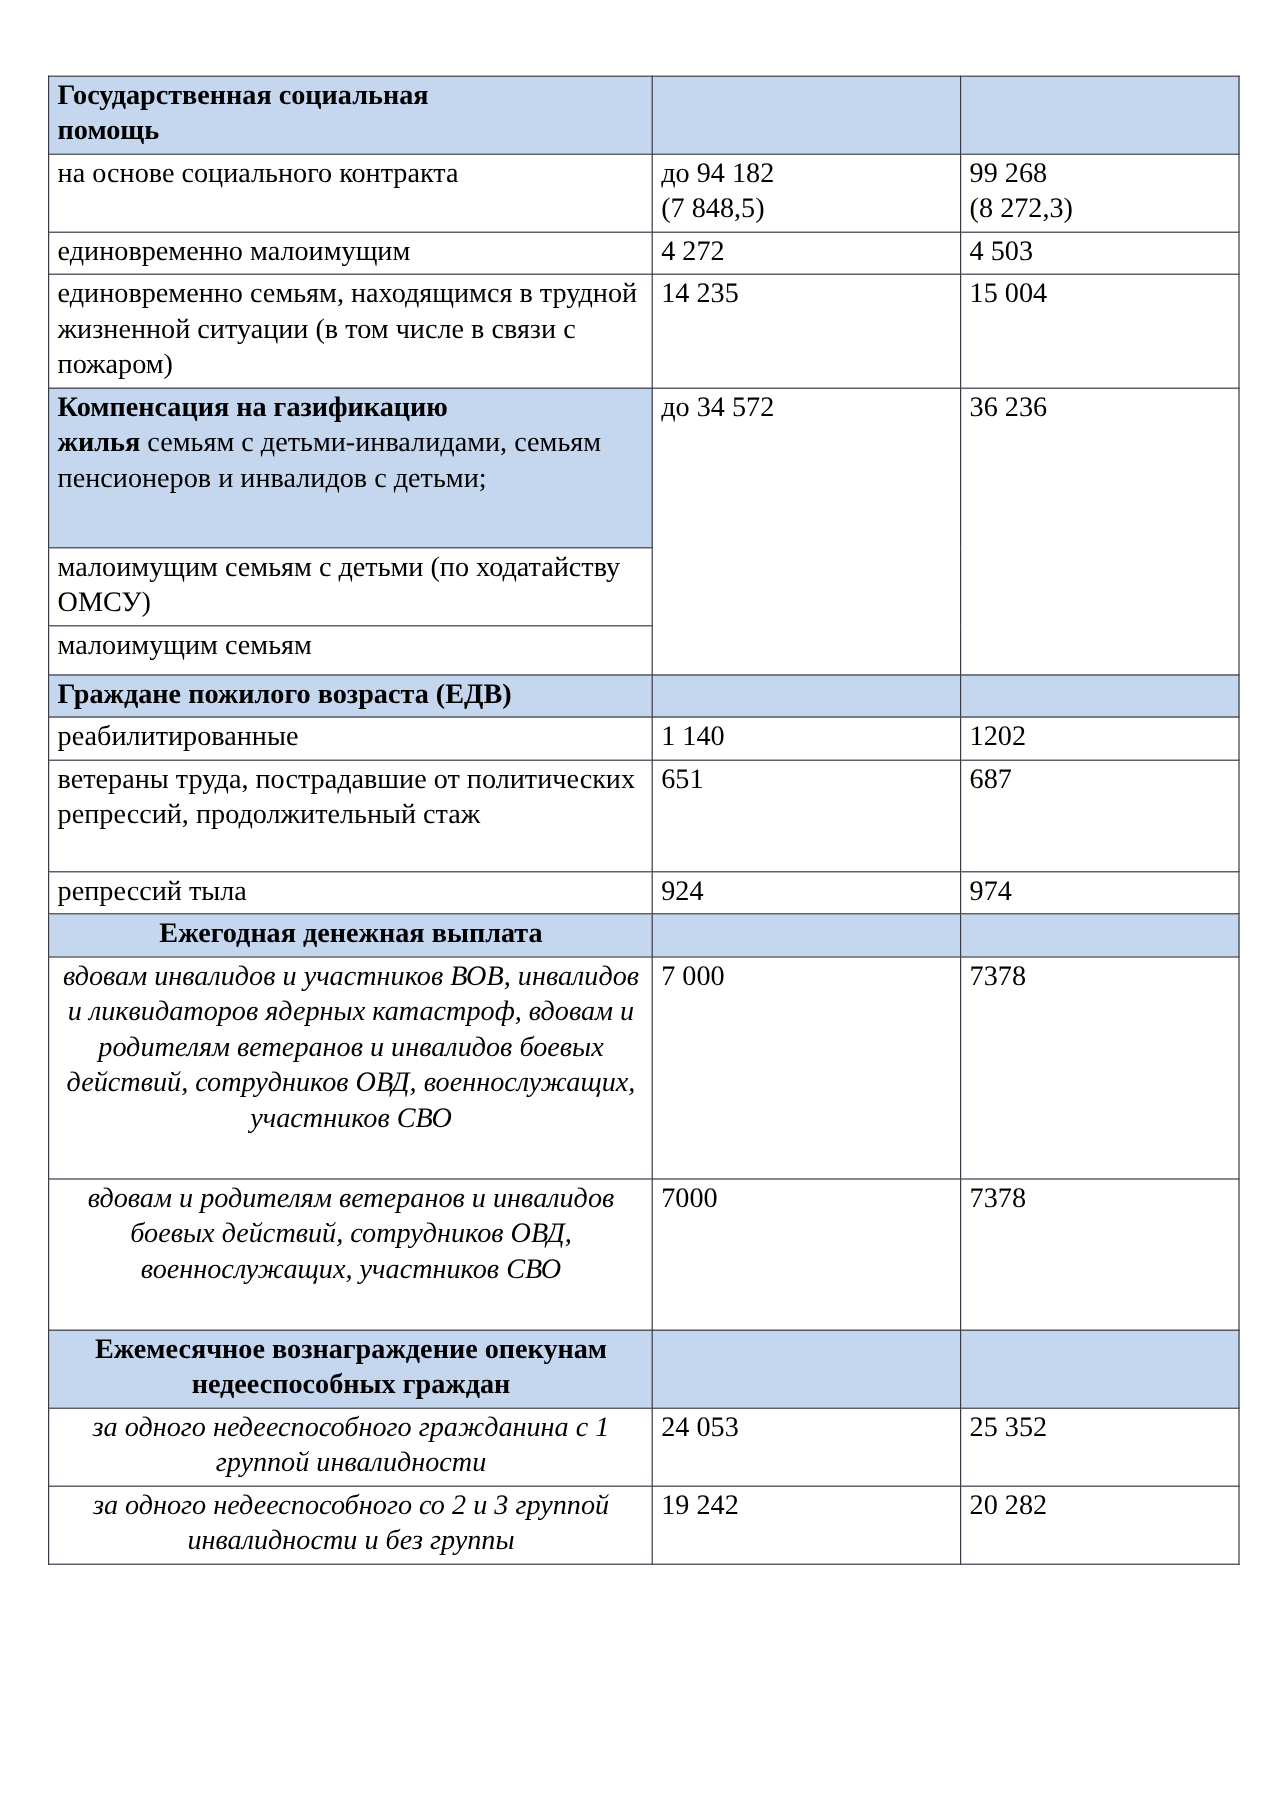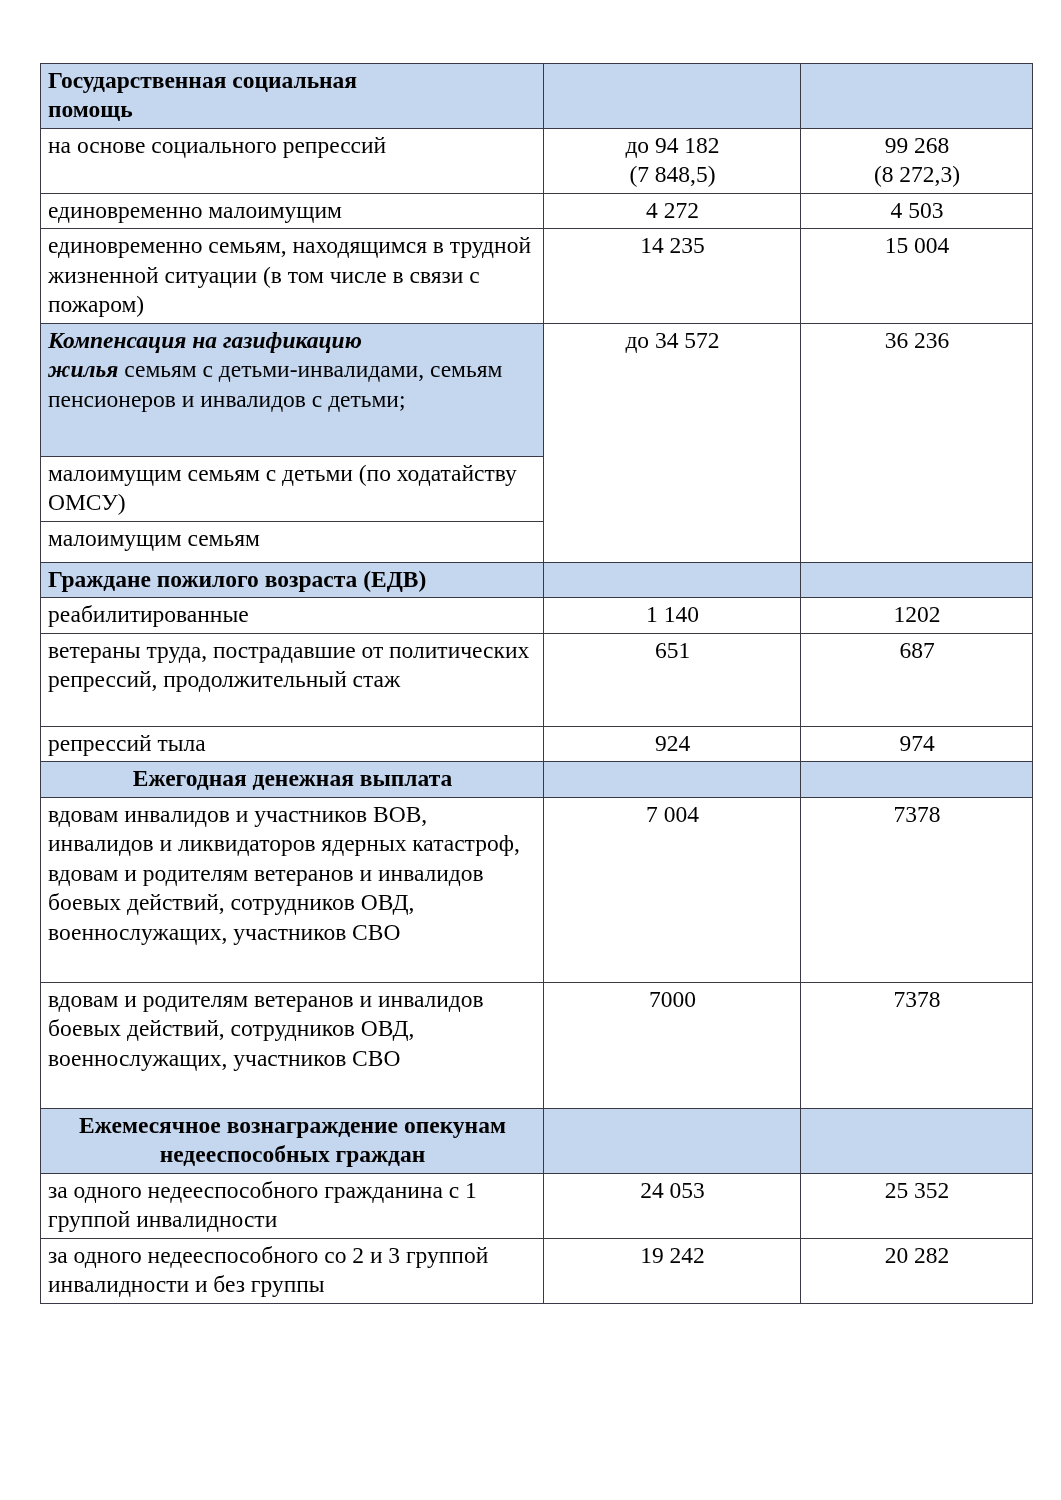--- a/index.html
+++ b/index.html
@@ -39,25 +39,25 @@
     box-sizing: border-box;
   }
 
   
   col.c-label { width: 503px; }
   col.c-val1  { width: 257px; }
   col.c-val2  { width: 232px; }
 
   .shaded { background: #c5d6ef; }
 
-  .bold { font-weight: bold; font-style: italic; }
+  .bold { font-weight: bold; }
   .left   { text-align: left; }
 
   .val {
-    text-align: center;
+    text-align: left;
     vertical-align: top;
     font-size: 23.5px;
     line-height: 1.255;
     padding-top: 2px;
   }
 
   
   td.section-left {
     font-weight: bold;
   }
@@ -66,20 +66,22 @@
     font-weight: bold;
     text-align: center;
   }
 
   .sub {
     font-weight: normal;
   }
 
   
   td.label-center {
+    text-align: center;
+    font-style: italic;
   }
 
   .nowrapline { white-space: pre-line; }
 </style>
 </head>
 <body>
 
 <div class="page">
 
   <table class="benefits">
@@ -91,21 +93,21 @@
     <tbody>
 
       <tr>
         <td class="shaded section-left nowrapline" style="height:56px">Государственная социальная
 помощь</td>
         <td class="shaded val"></td>
         <td class="shaded val"></td>
       </tr>
 
       <tr>
-        <td class="left" style="height:65px">на основе социального репрессий</td>
+        <td class="left" style="height:65px">на основе социального контракта</td>
         <td class="val nowrapline">до 94 182
 (7 848,5)</td>
         <td class="val nowrapline">99 268
 (8 272,3)</td>
       </tr>
 
       <tr>
         <td class="left" style="height:32px">единовременно малоимущим</td>
         <td class="val">4 272</td>
         <td class="val">4 503</td>
@@ -160,21 +162,21 @@
       </tr>
 
       <tr>
         <td class="shaded section-center" style="height:32px">Ежегодная денежная выплата</td>
         <td class="shaded val"></td>
         <td class="shaded val"></td>
       </tr>
 
       <tr>
         <td class="label-center" style="height:185px">вдовам инвалидов и участников ВОВ, инвалидов и ликвидаторов ядерных катастроф, вдовам и родителям ветеранов и инвалидов боевых действий, сотрудников ОВД, военнослужащих, участников СВО</td>
-        <td class="val">7 004</td>
+        <td class="val">7 000</td>
         <td class="val">7378</td>
       </tr>
 
       <tr>
         <td class="label-center" style="height:126px">вдовам и родителям ветеранов и инвалидов боевых действий, сотрудников ОВД, военнослужащих, участников СВО</td>
         <td class="val">7000</td>
         <td class="val">7378</td>
       </tr>
 
       <tr>

